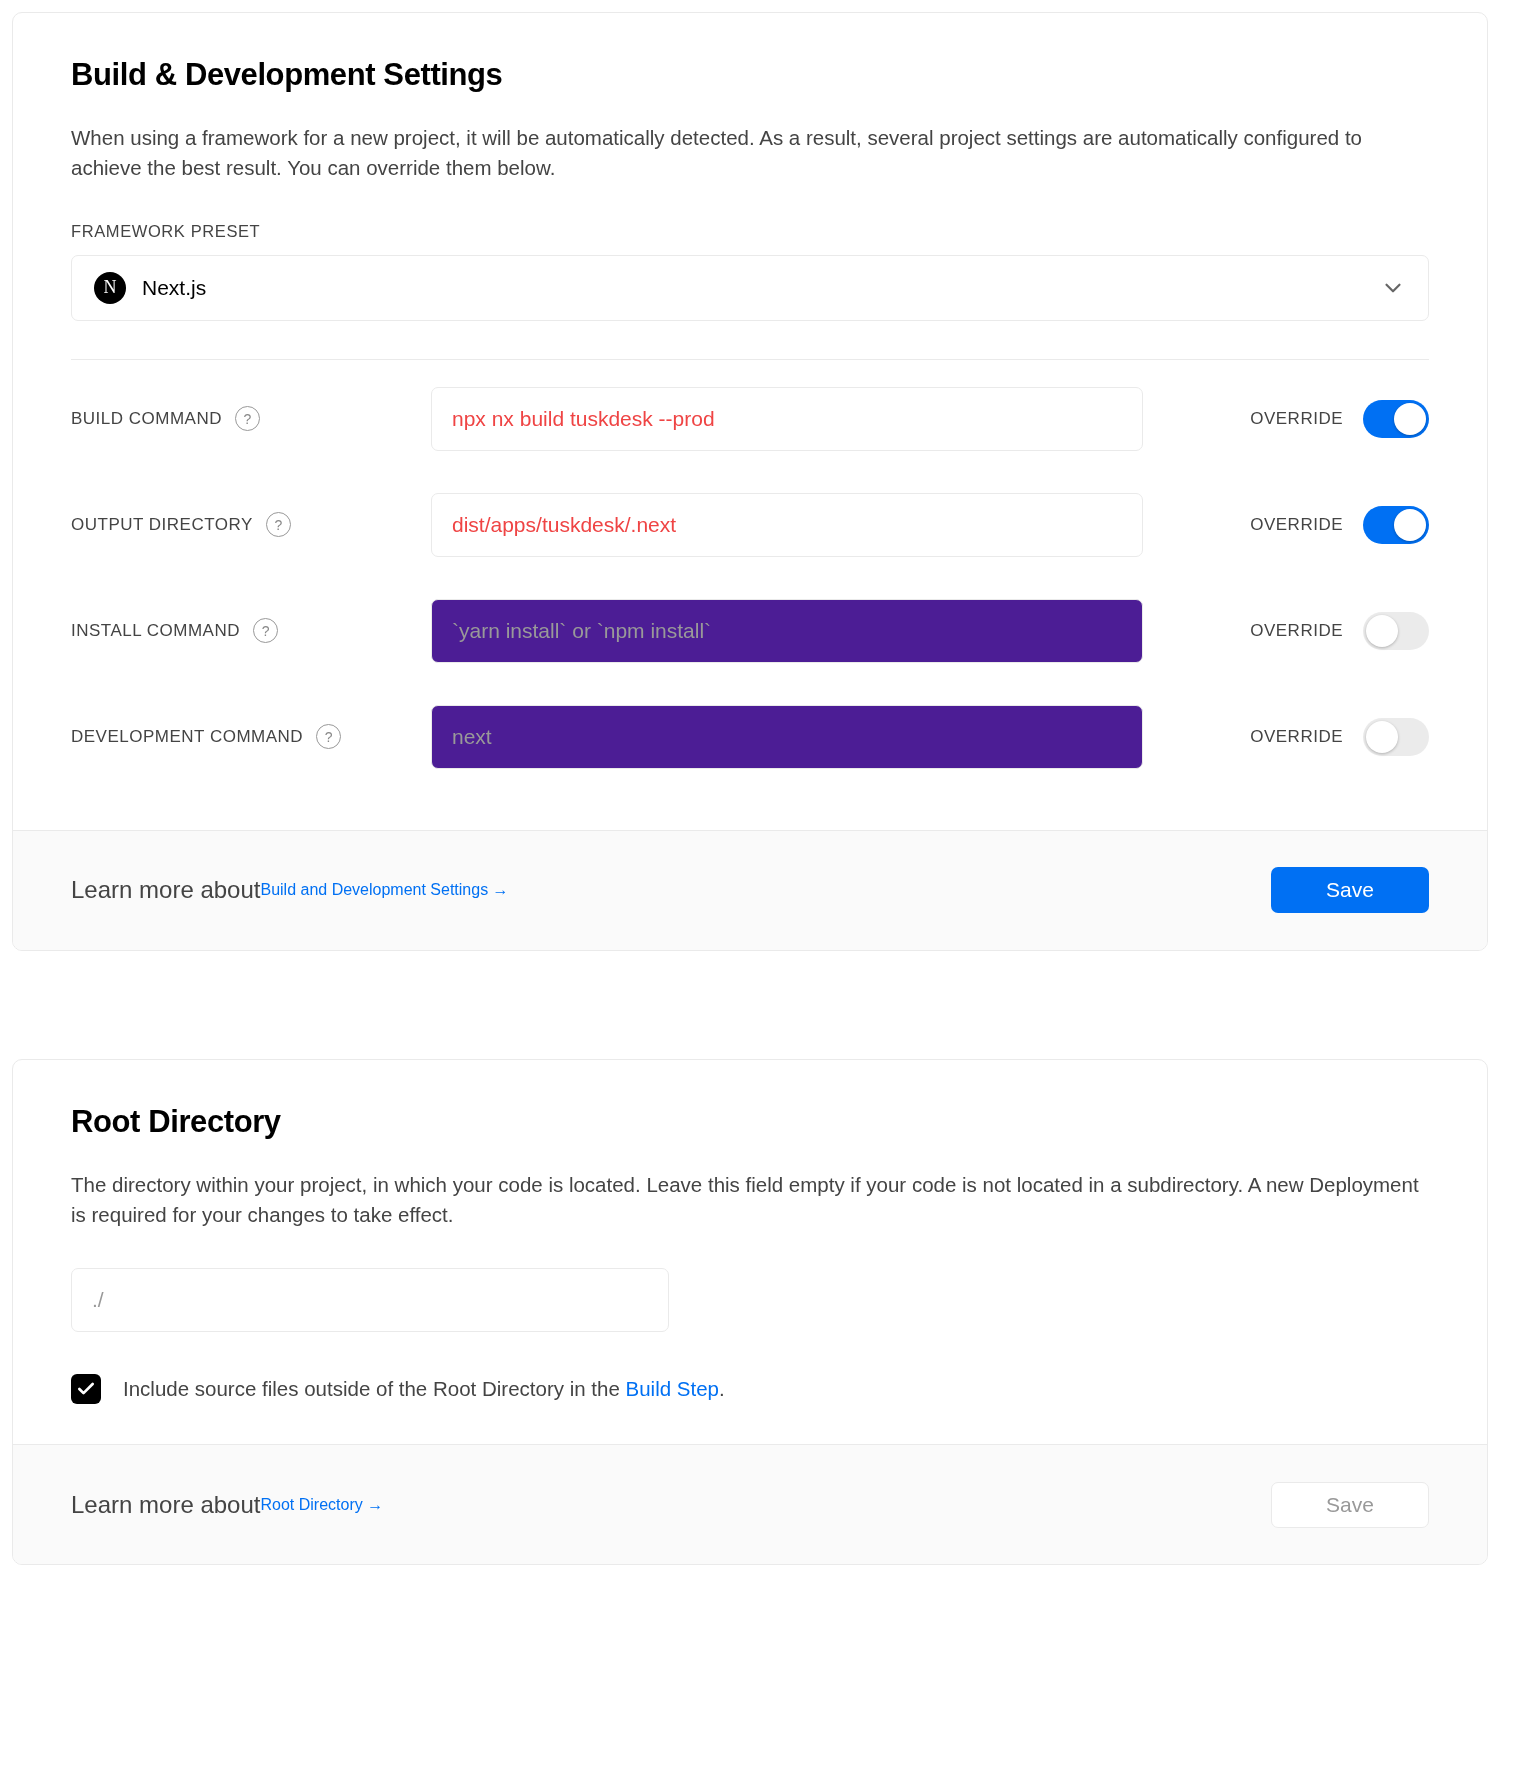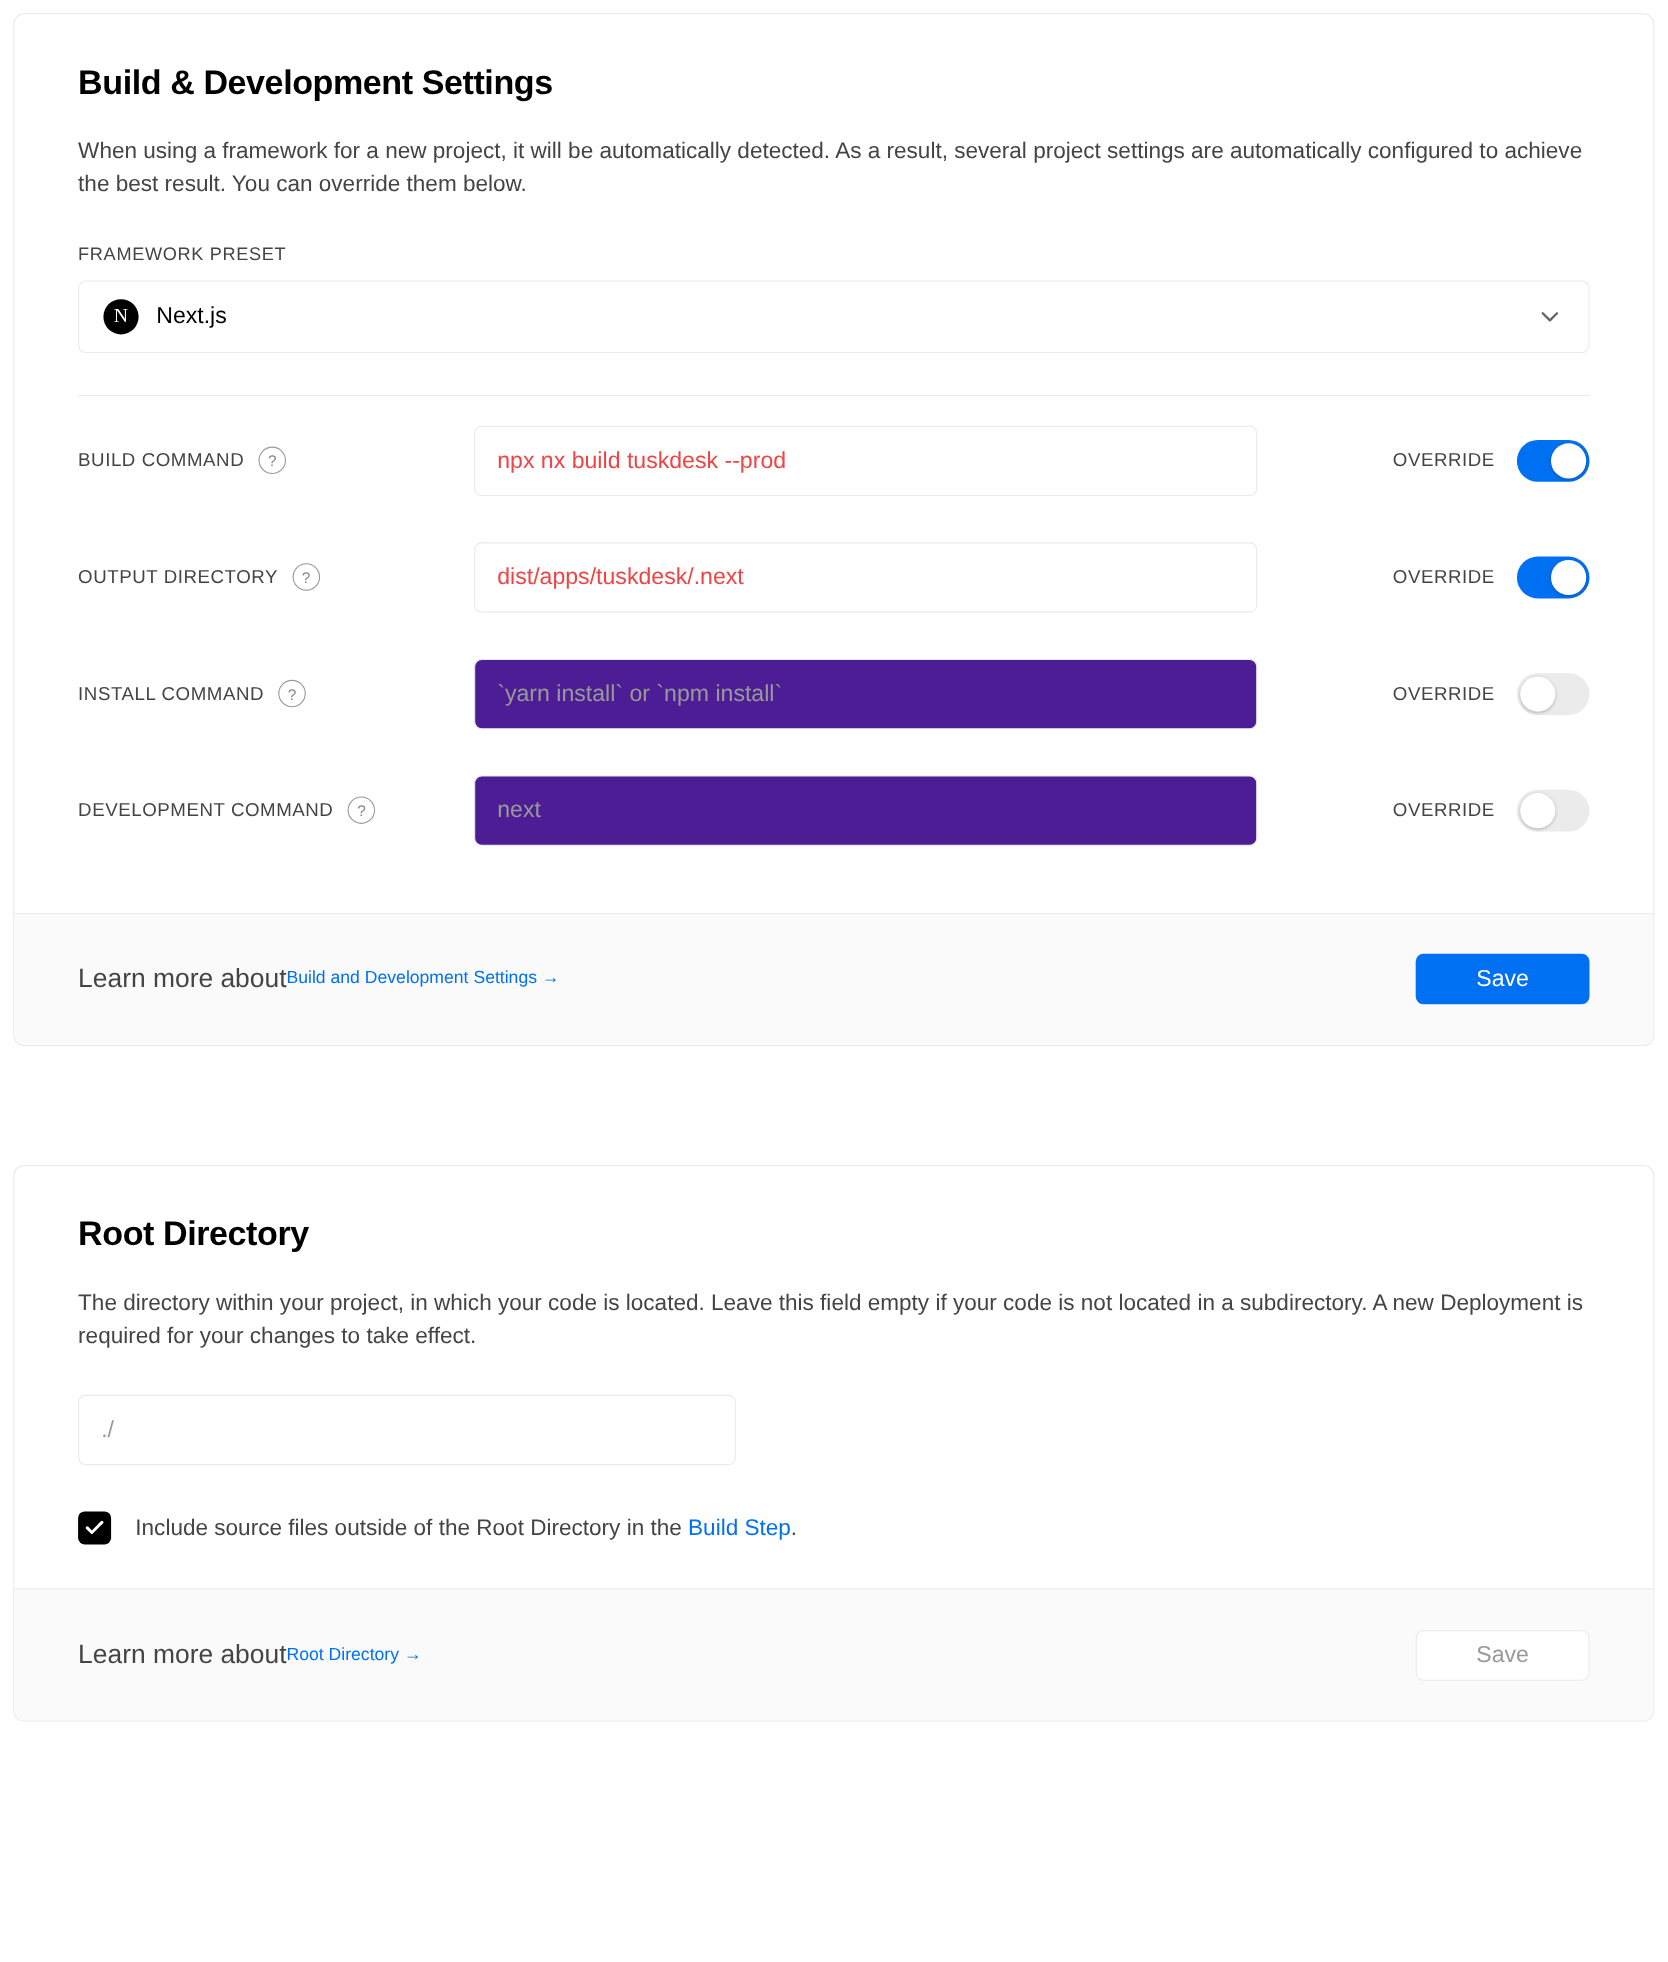--- a/index.html
+++ b/index.html
@@ -10,21 +10,21 @@
     font-family: "Liberation Sans", sans-serif;
     color: #000000;
   }
   body {
     width: 1516px;
     min-height: 1784px;
     position: relative;
   }
   .page {
     width: 1516px;
-    padding: 12px 0 0 0;
+    padding: 12px 16px 0 0;
   }
 
   .card {
     margin: 0 12px;
     border: 1px solid #eaeaea;
     border-radius: 10px;
     background: #ffffff;
     overflow: hidden;
   }
 

